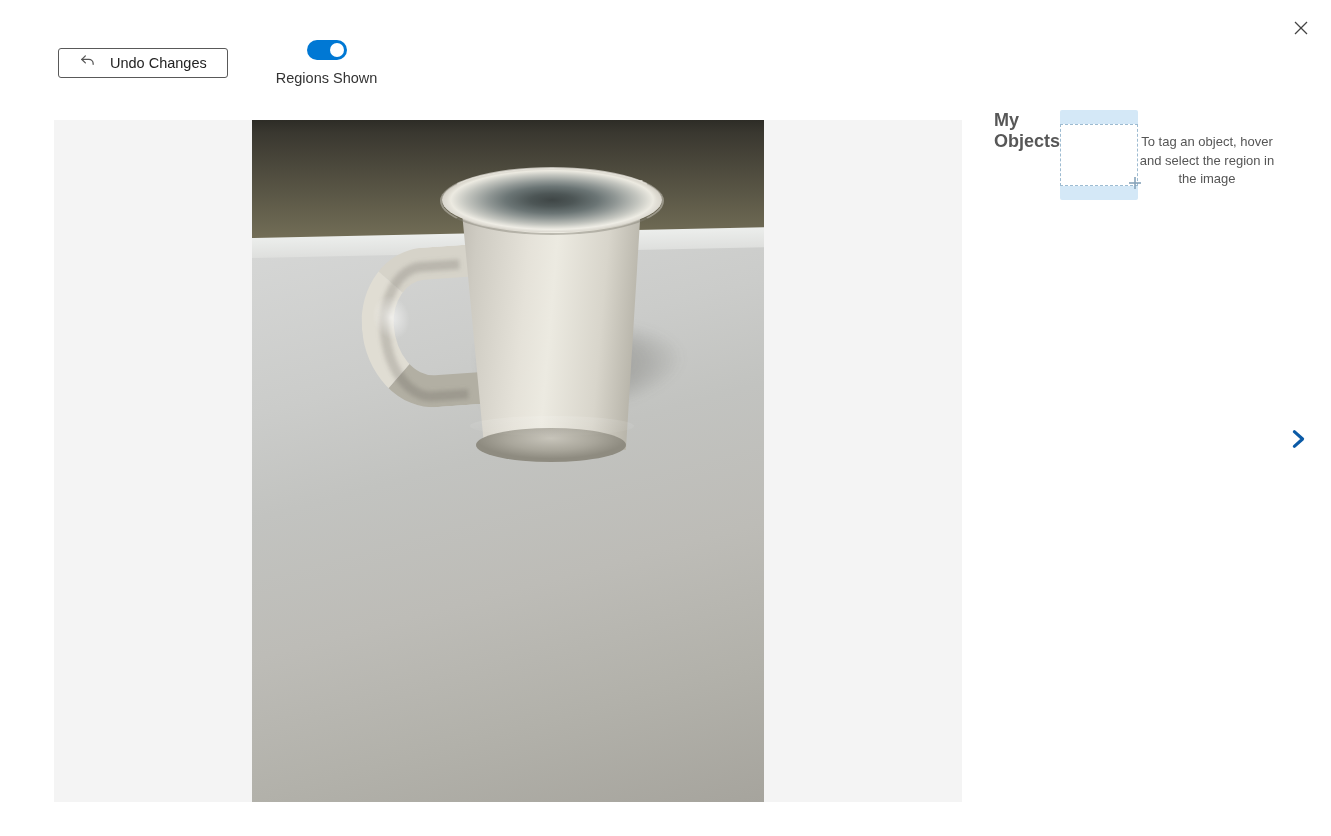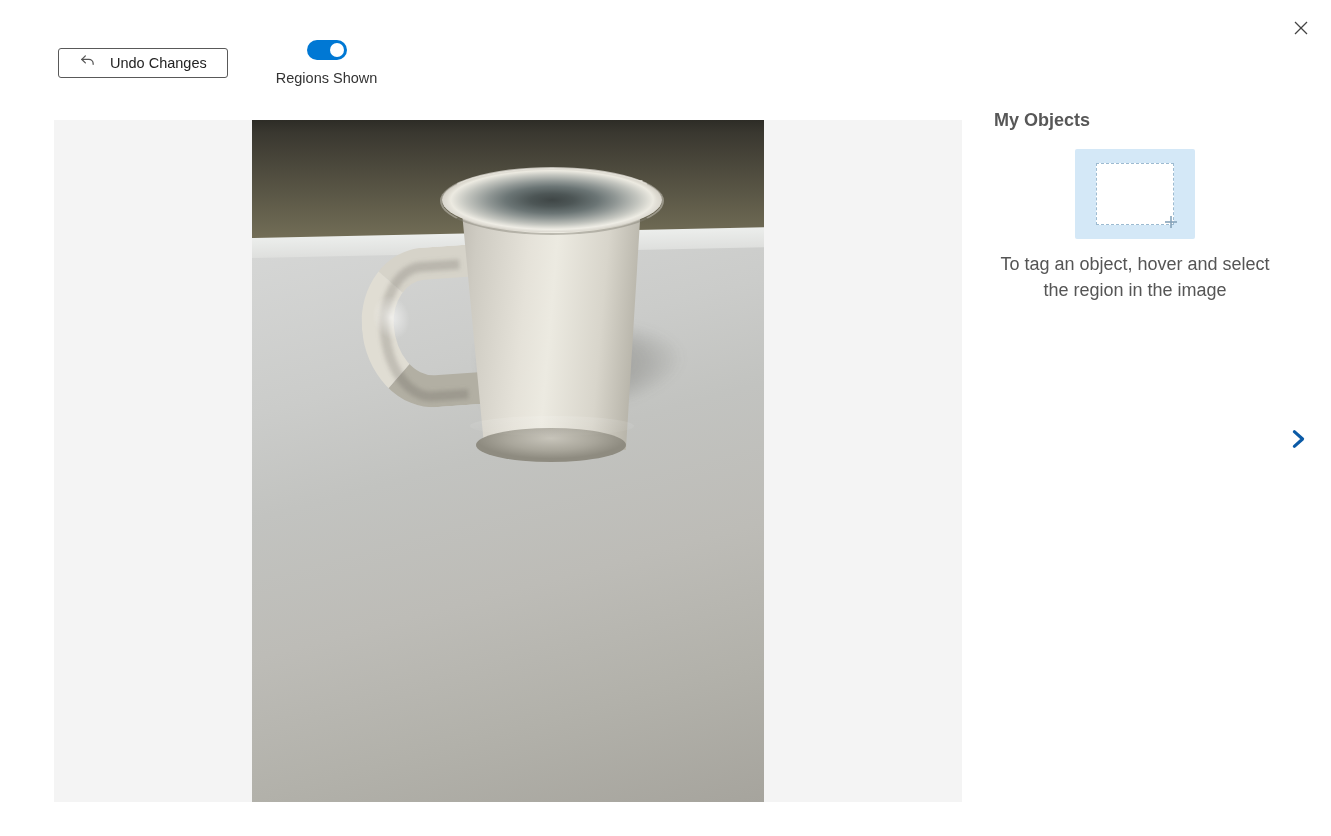--- a/index.html
+++ b/index.html
@@ -33,28 +33,28 @@
     .mug-base-highlight { position: absolute; top: 296px; left: 218px; width: 164px; height: 20px; background: linear-gradient(180deg, rgba(255,255,255,0.12) 0%, rgba(255,255,255,0.02) 100%); border-radius: 50%; }
 
     .mug-rim { position: absolute; top: 48px; left: 190px; width: 220px; height: 64px; border-radius: 50%; background: radial-gradient(ellipse 50% 50% at 50% 50%, #3f4646 0%, #4d5656 20%, #6b7575 42%, #8f9694 58%, #c3c5bf 78%, #eceae1 92%, #d1cdc2 100%); box-shadow: inset 0 -3px 6px rgba(255,255,255,0.3); }
     .mug-rim-outer { position: absolute; top: 47px; left: 188px; width: 224px; height: 68px; border-radius: 50%; border: 2px solid rgba(200,197,188,0.55); border-top-color: rgba(235,233,225,0.7); border-bottom-color: rgba(130,128,118,0.45); }
 
     .mug-handle { position: absolute; top: 128px; left: 110px; width: 120px; height: 160px; }
     .mug-handle::before { content: ""; position: absolute; inset: 0; border: 32px solid; border-color: #d6d3c9 #cac7bc #b2afa3 #e0ddd3; border-right: none; border-radius: 60% 0 0 64% / 52% 0 0 58%; transform: rotate(-4deg); }
     .mug-handle::after { content: ""; position: absolute; top: 14px; left: 18px; width: 74px; height: 120px; border: 10px solid rgba(70,68,60,0.20); border-right: none; border-radius: 60% 0 0 64% / 52% 0 0 58%; transform: rotate(-4deg); filter: blur(2px); }
     .mug-handle-highlight { position: absolute; top: 170px; left: 120px; width: 52px; height: 64px; background: radial-gradient(ellipse 50% 50% at 40% 40%, rgba(255,255,255,0.6) 0%, rgba(255,255,255,0) 70%); border-radius: 50%; transform: rotate(-18deg); }
 
-    .sidebar { position: absolute; top: 110px; left: 994px; width: 282px; display: flex; flex-direction: column; align-items: center; }
+    .sidebar { position: absolute; top: 110px; left: 994px; width: 282px; display: flex; flex-direction: row; align-items: center; }
     .sidebar-title { align-self: flex-start; font-size: 18px; font-weight: 600; color: #575757; margin-bottom: 18px; }
 
     .add-region { width: 120px; height: 90px; background: #d4e8f7; border-radius: 2px; display: flex; align-items: center; justify-content: center; cursor: pointer; margin-bottom: 12px; }
     .add-region-inner { width: 78px; height: 62px; border: 1.5px dashed #9dbbd1; background: #fff; position: relative; }
     .add-region-plus { position: absolute; bottom: -5px; right: -5px; width: 14px; height: 14px; }
 
-    .sidebar-hint { font-size: 18px; color: #555; text-align: center; line-height: 1.45; }
+    .sidebar-hint { font-size: 13px; color: #555; text-align: center; line-height: 1.45; }
 
     .next-arrow { position: absolute; top: 426px; right: 18px; width: 30px; height: 30px; cursor: pointer; display: flex; align-items: center; justify-content: center; }
     .next-arrow svg { width: 22px; height: 26px; }
   </style>
 </head>
 <body>
 
 <div class="close-btn">
   <span>
     <svg viewBox="0 0 24 24" fill="none" stroke="#444" stroke-width="1.6">

